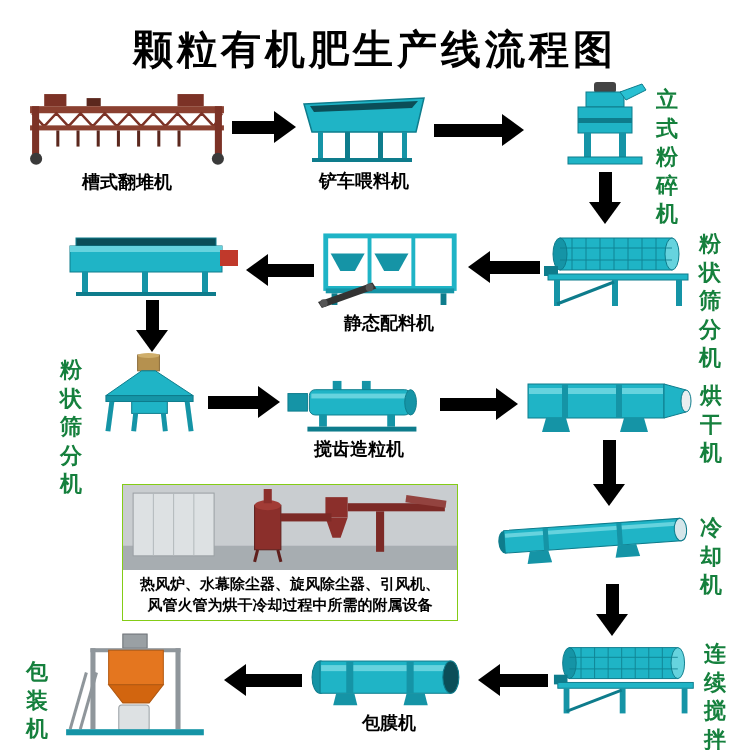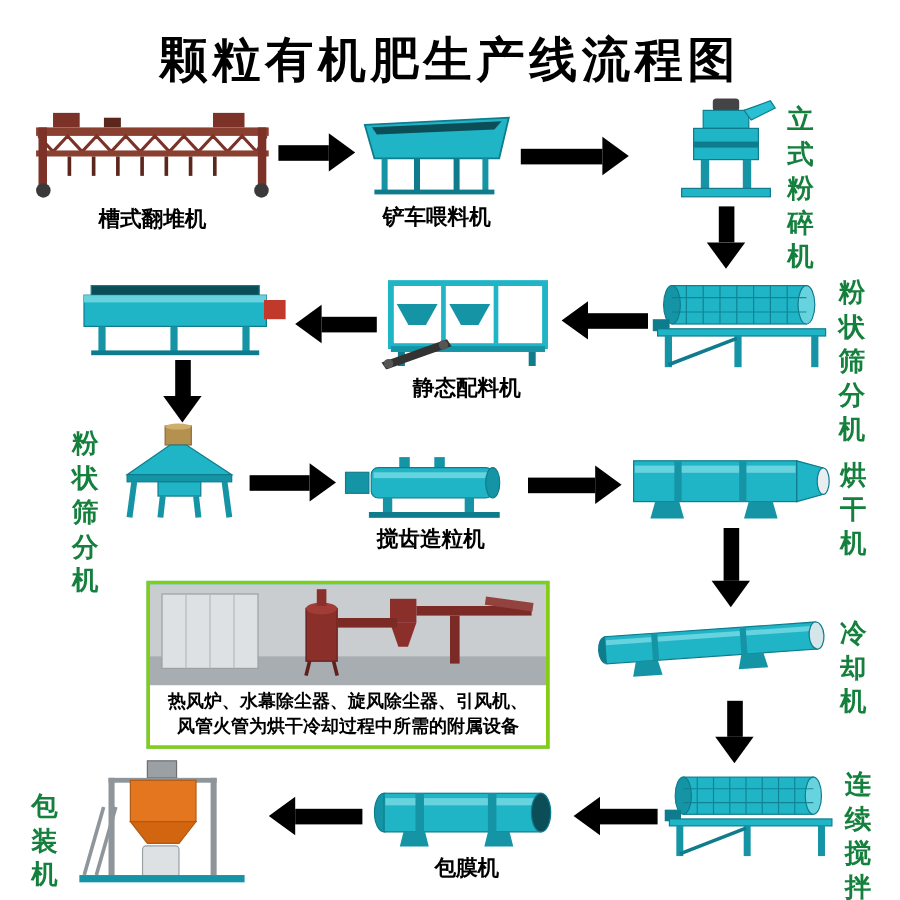--- a/index.html
+++ b/index.html
@@ -16,21 +16,21 @@
   .arrow{position:absolute;display:flex;}
   .arrow-r{align-items:center;flex-direction:row;}
   .arrow-r .shaft{flex:1;height:13px;background:#000;}
   .arrow-r .head{width:0;height:0;border-left:22px solid #000;border-top:16px solid transparent;border-bottom:16px solid transparent;}
   .arrow-l{align-items:center;flex-direction:row;}
   .arrow-l .head{width:0;height:0;border-right:22px solid #000;border-top:16px solid transparent;border-bottom:16px solid transparent;}
   .arrow-l .shaft{flex:1;height:13px;background:#000;}
   .arrow-d{flex-direction:column;align-items:center;}
   .arrow-d .shaft{width:13px;flex:1;background:#000;}
   .arrow-d .head{width:0;height:0;border-top:22px solid #000;border-left:16px solid transparent;border-right:16px solid transparent;}
-  .inset{position:absolute;border:3px solid #84cc16;background:#7dd3fc;}
+  .inset{position:absolute;border:1px solid #84cc16;background:#84cc16;}
   .inset svg{display:block;width:100%;height:auto;}
   .inset-caption{padding:3px 2px 5px;text-align:center;font-weight:700;font-size:15px;line-height:1.4;background:#fff;}
 </style>
 </head>
 <body>
 
 <div class="canvas">
 
   <div class="title">颗粒有机肥生产线流程图</div>
 

